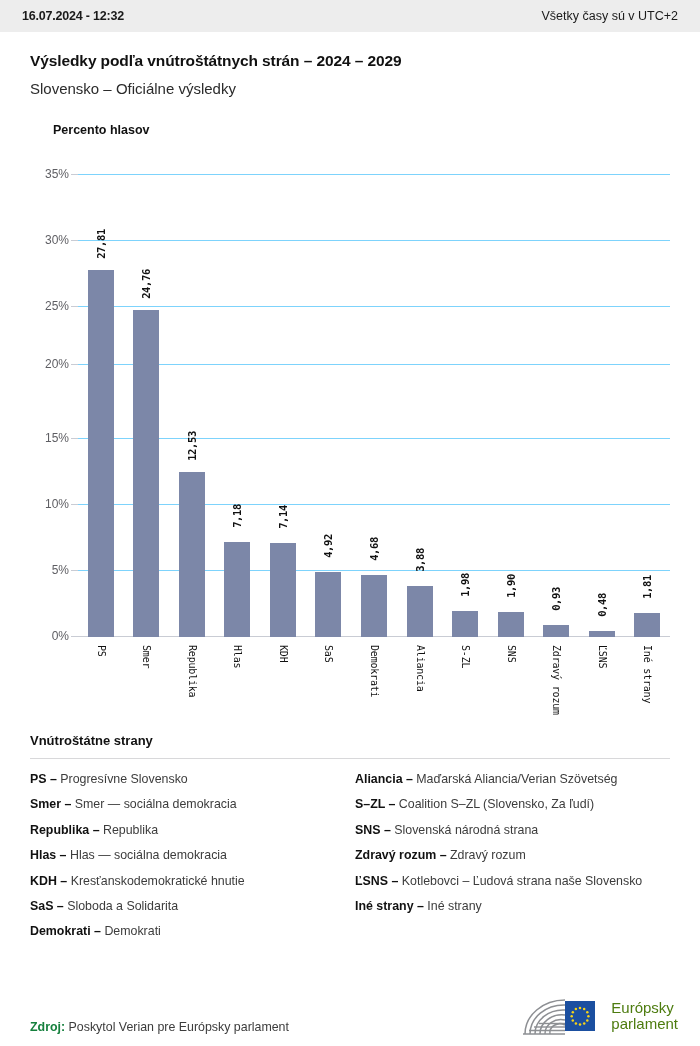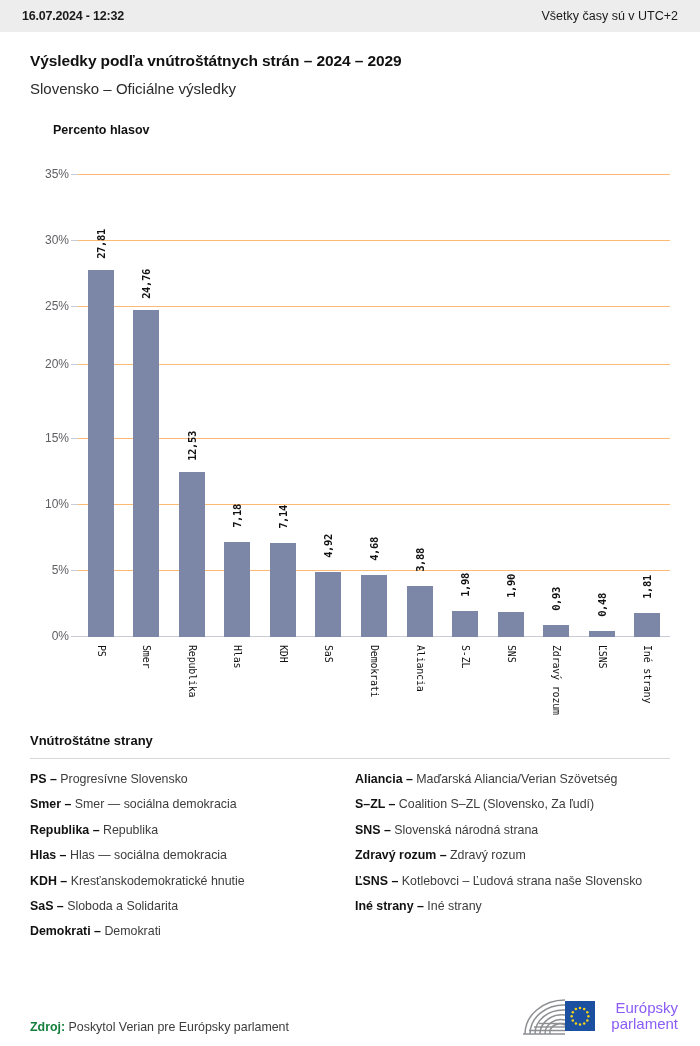--- a/index.html
+++ b/index.html
@@ -73,21 +73,21 @@
     left: 40px;
     right: 0;
     top: 0;
     bottom: 0;
   }
   .gridline {
     position: absolute;
     left: 0;
     right: 0;
     height: 1px;
-    background: #fdba74;
+    background: #7dd3fc;
   }
   .gridline.base { background: #c9ccd4; }
   .tick-label {
     position: absolute;
     right: 100%;
     margin-right: 9px;
     transform: translateY(-50%);
     font-size: 12px;
     color: #5e5e63;
     white-space: nowrap;
@@ -197,23 +197,22 @@
     align-items: center;
     gap: 8px;
   }
   .ep-logo-mark {
     display: flex;
     align-items: center;
   }
   .ep-logo-text {
     font-size: 15px;
     line-height: 1.08;
-    color: #8b5cf6;
+    color: #4d7c0f;
     font-weight: normal;
-    text-align: right;
   }
   .ep-logo-text div { white-space: nowrap; }
 </style>
 </head>
 <body>
 
 <div class="topbar">
   <span class="topbar-date">16.07.2024 - 12:32</span>
   <span class="topbar-tz">Všetky časy sú v UTC+2</span>
 </div>

